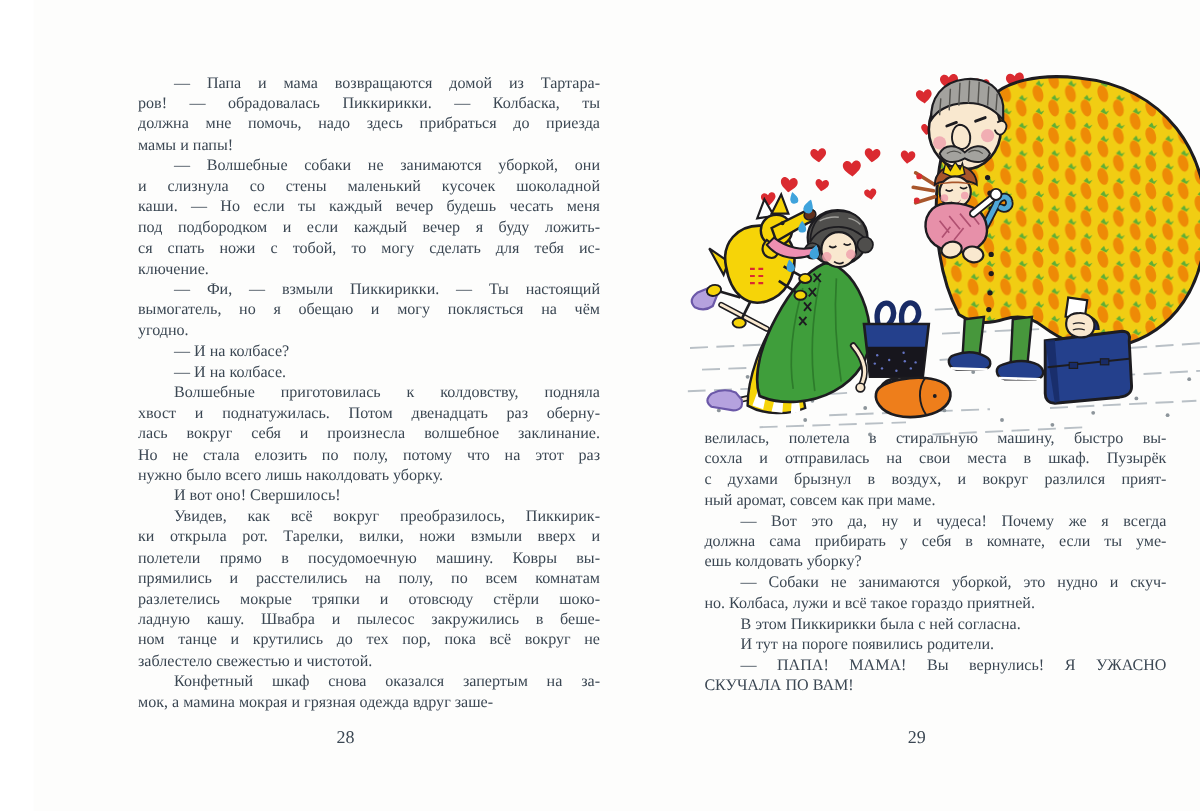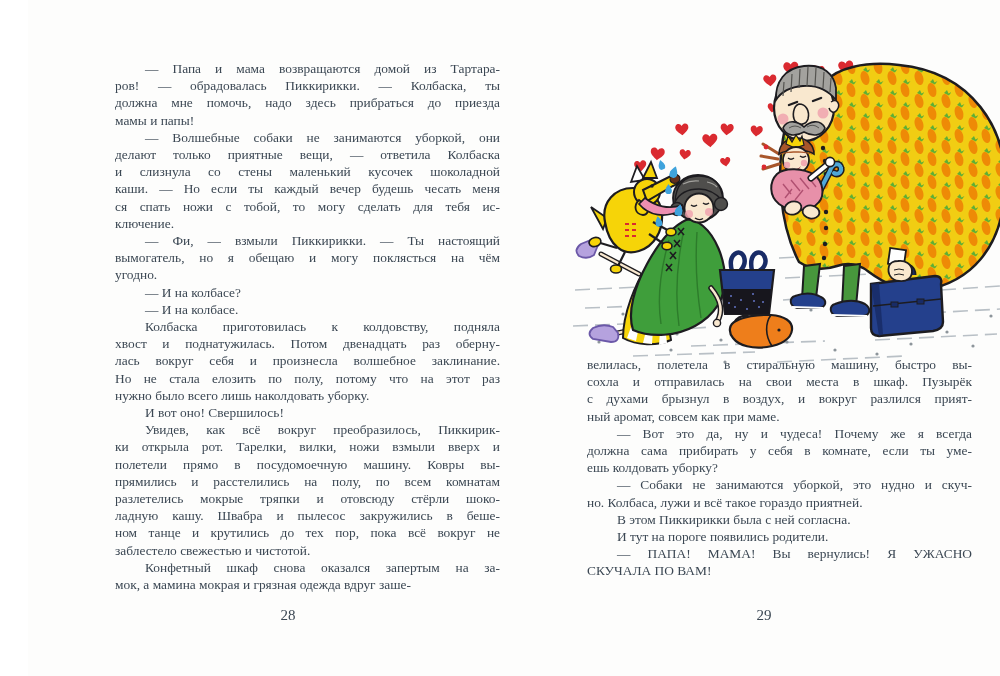--- a/index.html
+++ b/index.html
@@ -30,39 +30,39 @@
 
   <div class="textblock" id="left-text">
       <div class="para indent">
         <div class="line first">— Папа и мама возвращаются домой из Тартара-</div>
         <div class="line">ров! — обрадовалась Пиккирикки. — Колбаска, ты</div>
         <div class="line">должна мне помочь, надо здесь прибраться до приезда</div>
         <div class="line last">мамы и папы!</div>
       </div>
       <div class="para indent">
         <div class="line first">— Волшебные собаки не занимаются уборкой, они</div>
-        <div class="line">делают только приятные вещи, — ответила Колбаска</div>
         <div class="line">и слизнула со стены маленький кусочек шоколадной</div>
         <div class="line">каши. — Но если ты каждый вечер будешь чесать меня</div>
+        <div class="line">под подбородком и если каждый вечер я буду ложить-</div>
         <div class="line">ся спать ножи с тобой, то могу сделать для тебя ис-</div>
         <div class="line last">ключение.</div>
       </div>
       <div class="para indent">
         <div class="line first">— Фи, — взмыли Пиккирикки. — Ты настоящий</div>
         <div class="line">вымогатель, но я обещаю и могу поклясться на чём</div>
         <div class="line last">угодно.</div>
       </div>
       <div class="para indent">
         <div class="line first last">— И на колбасе?</div>
       </div>
       <div class="para indent">
         <div class="line first last">— И на колбасе.</div>
       </div>
       <div class="para indent">
-        <div class="line first">Колбаска приготовилась к колдовству, подняла</div>
+        <div class="line first">Волшебные приготовилась к колдовству, подняла</div>
         <div class="line">хвост и поднатужилась. Потом двенадцать раз оберну-</div>
         <div class="line">лась вокруг себя и произнесла волшебное заклинание.</div>
         <div class="line">Но не стала елозить по полу, потому что на этот раз</div>
         <div class="line last">нужно было всего лишь наколдовать уборку.</div>
       </div>
       <div class="para indent">
         <div class="line first last">И вот оно! Свершилось!</div>
       </div>
       <div class="para indent">
         <div class="line first">Увидев, как всё вокруг преобразилось, Пиккирик-</div>

